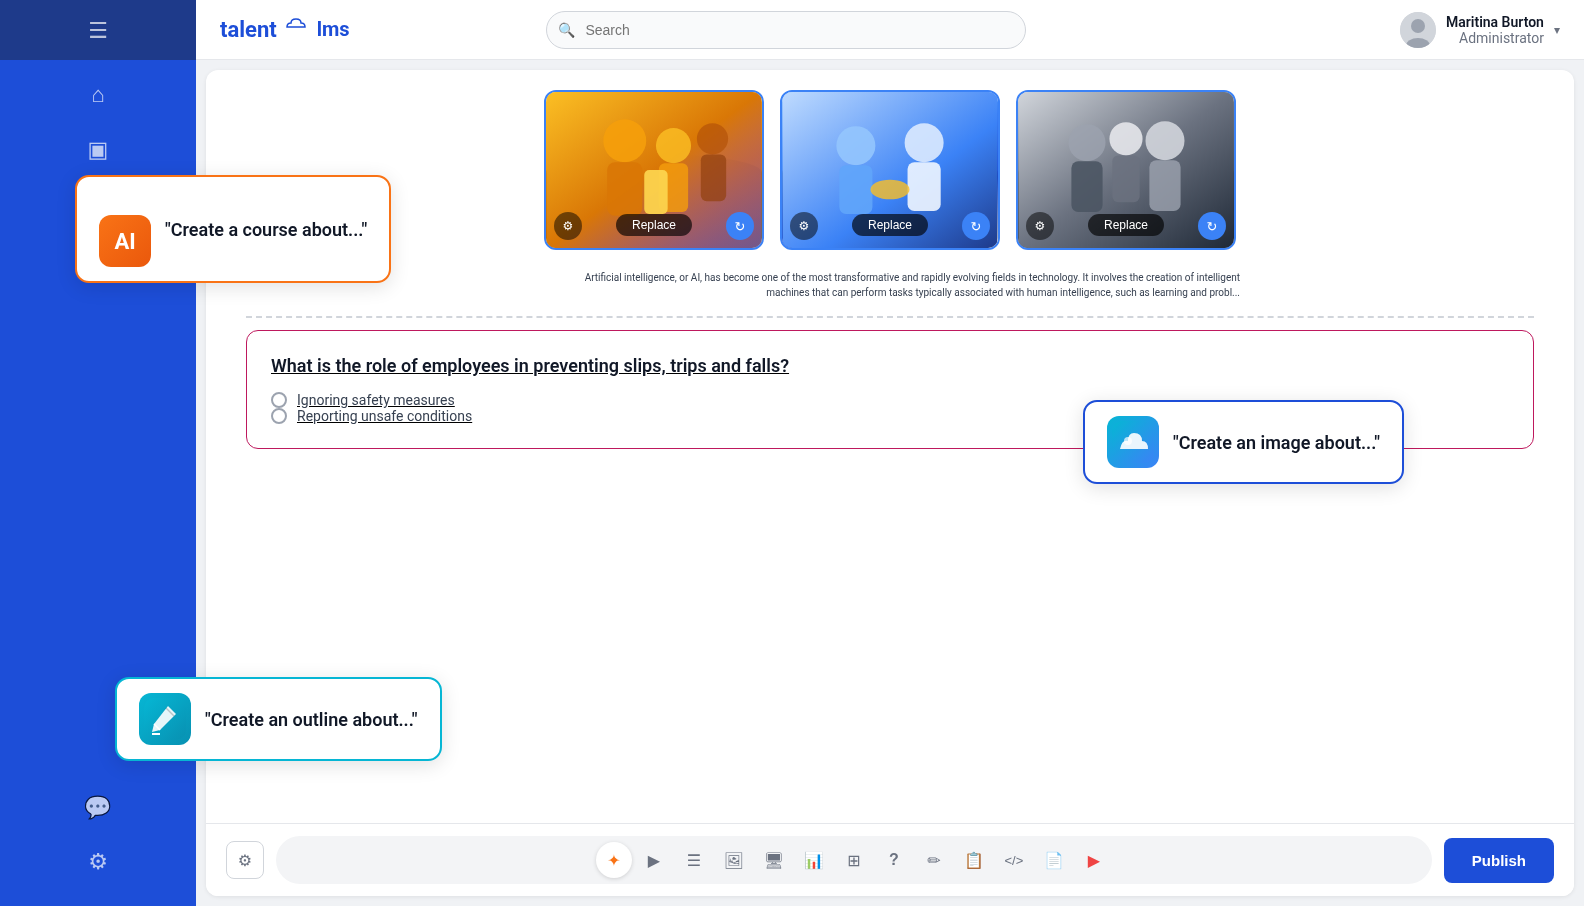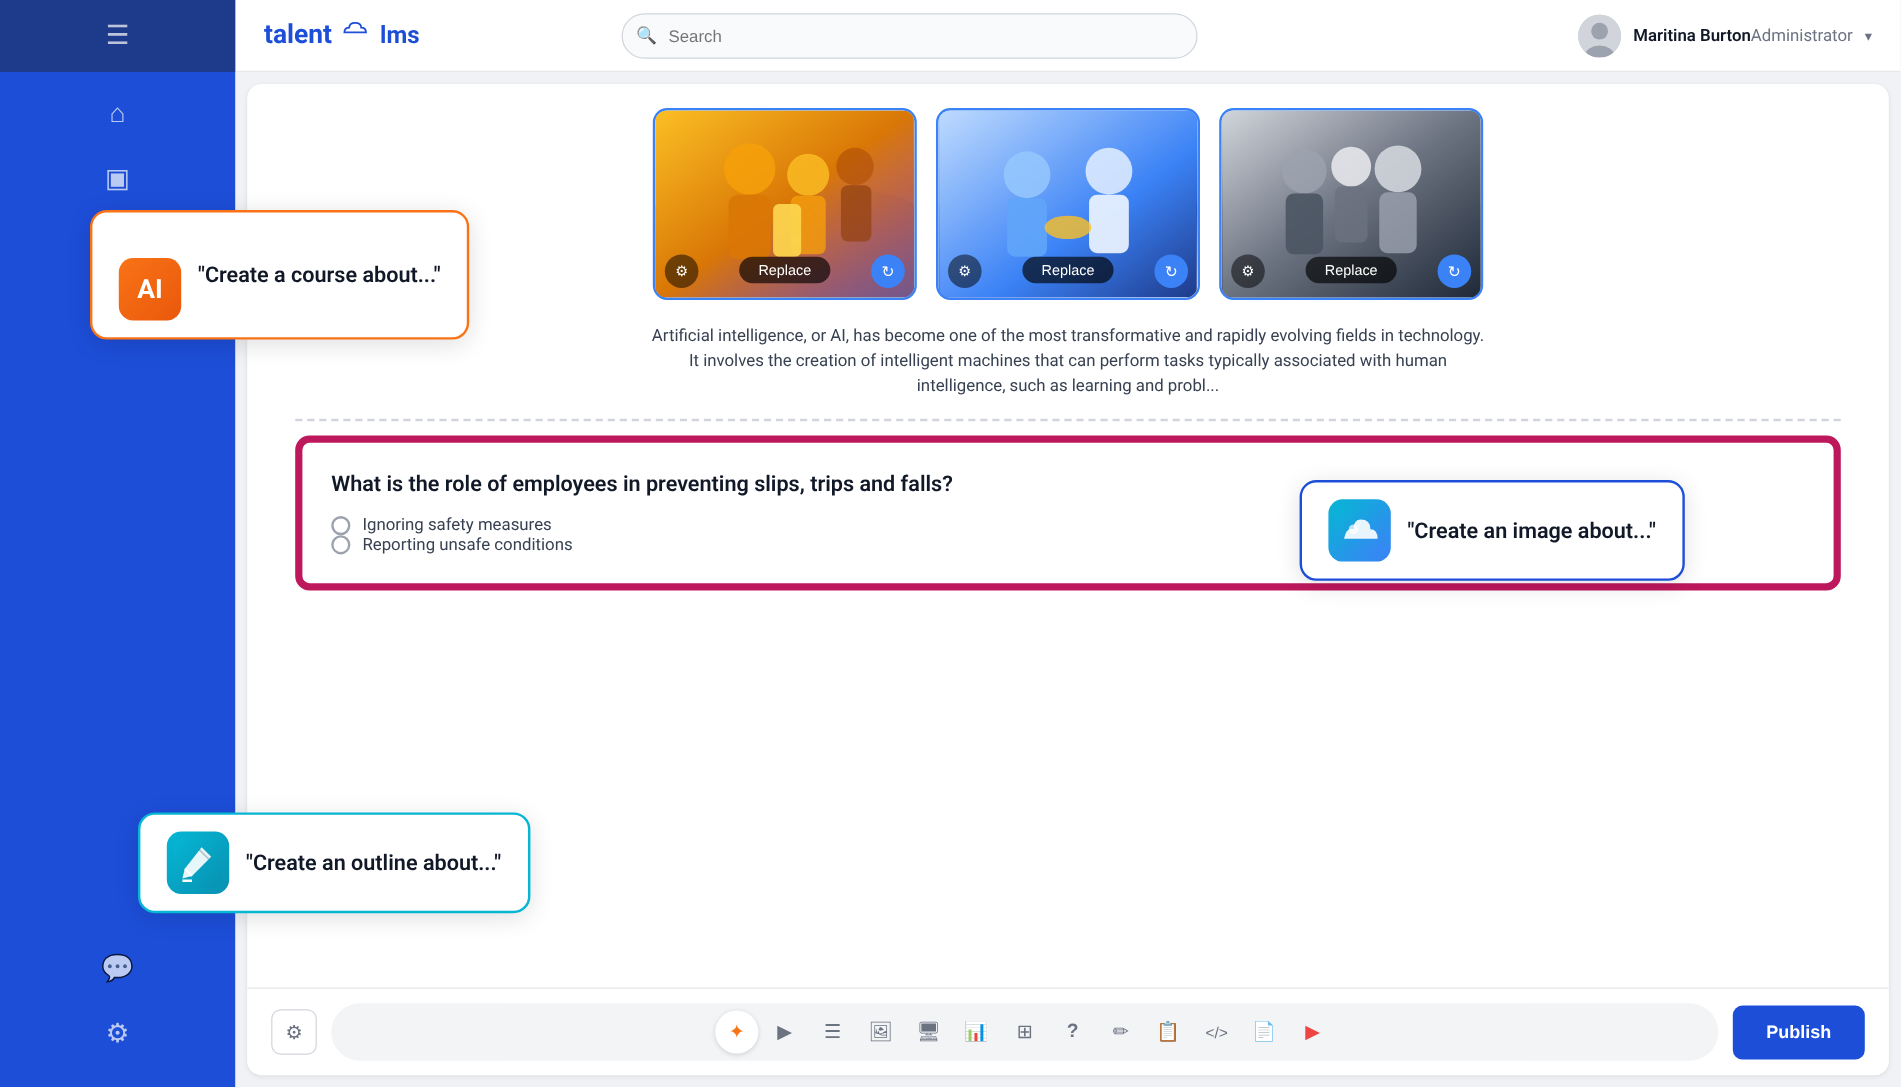--- a/index.html
+++ b/index.html
@@ -146,21 +146,22 @@
       overflow: hidden;
       display: flex;
       align-items: center;
       justify-content: center;
       font-size: 14px;
       color: #6b7280;
     }
 
     .user-text {
       display: flex;
-      flex-direction: row;
+      flex-direction: column;
+      align-items: flex-end;
     }
 
     .user-name {
       font-size: 14px;
       font-weight: 600;
       color: #111827;
     }
 
     .user-role {
       font-size: 14px;
@@ -283,44 +284,45 @@
       color: white;
       display: flex;
       align-items: center;
       justify-content: center;
       font-size: 12px;
       cursor: pointer;
     }
 
     
     .description-text {
-      text-align: center;
-      font-size: 14px;
+      text-align: right;
+      font-size: 10px;
       color: #374151;
       line-height: 1.5;
       margin-bottom: 16px;
       max-width: 700px;
       margin-left: auto;
       margin-right: auto;
     }
 
     
     .dashed-divider {
       border: none;
       border-top: 2px dashed #d1d5db;
       margin: 12px 0;
     }
 
     
     .quiz-section {
       background: white;
-      border: 6px solid #be185d;
+      border: 1px solid #be185d;
       border-radius: 12px;
       padding: 24px;
       margin-top: 8px;
+      text-decoration: underline;
     }
 
     .quiz-question {
       font-size: 18px;
       font-weight: 600;
       color: #111827;
       margin-bottom: 16px;
     }
 
     .quiz-options {

